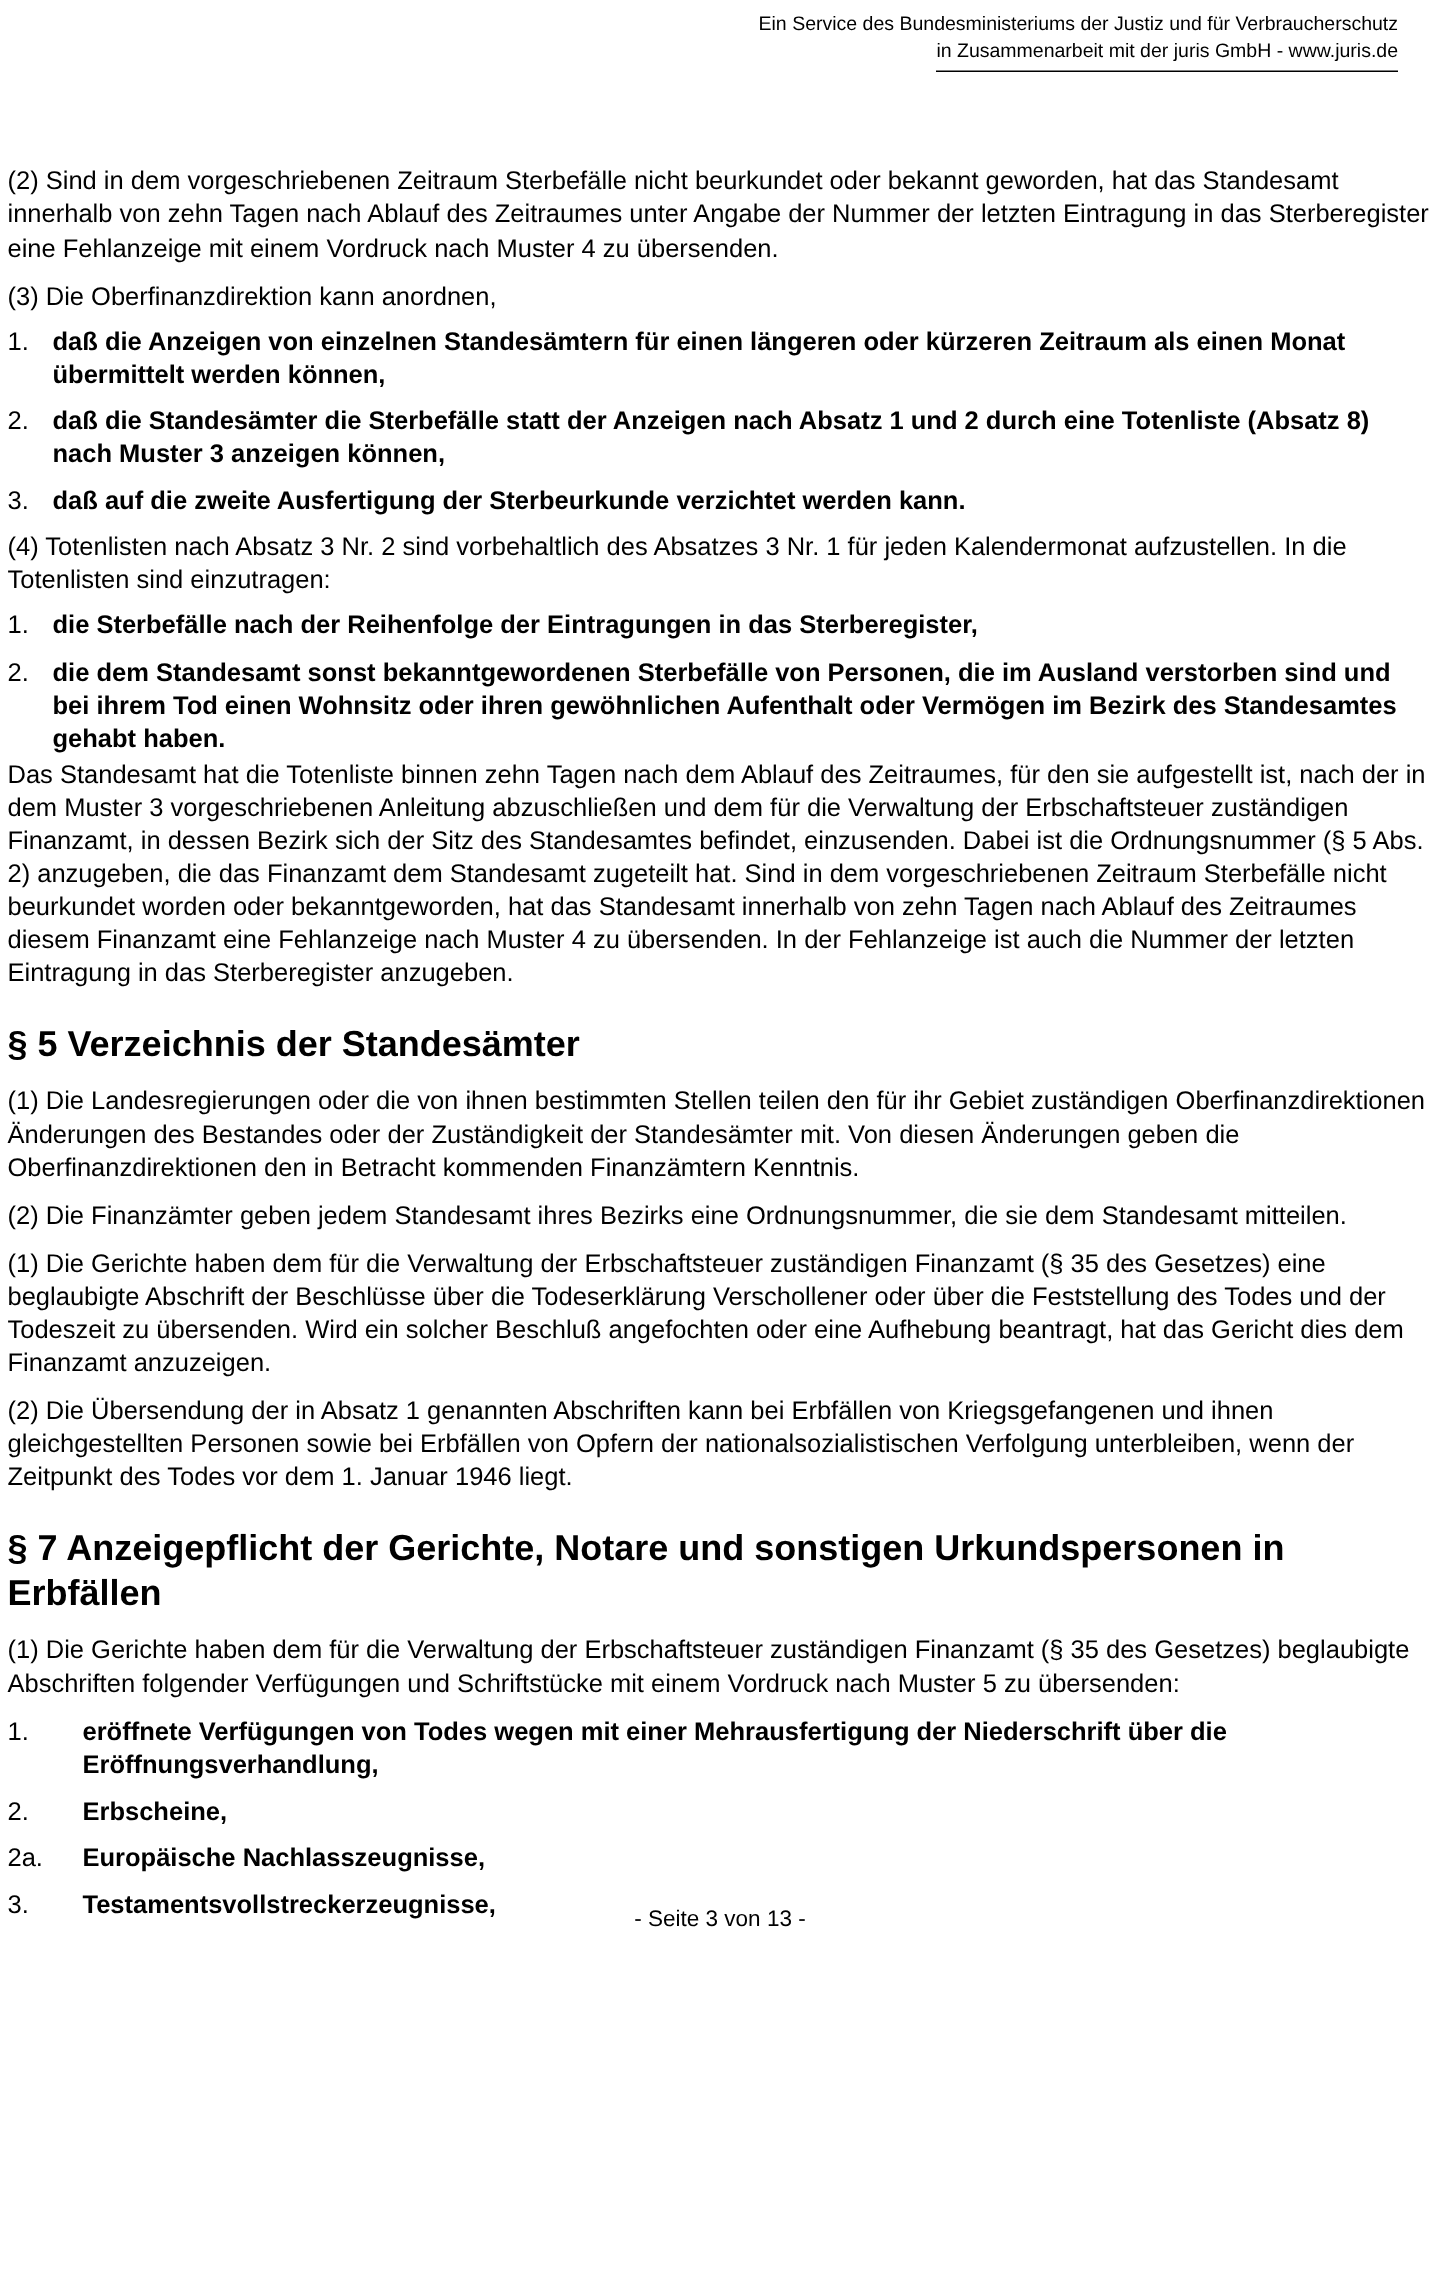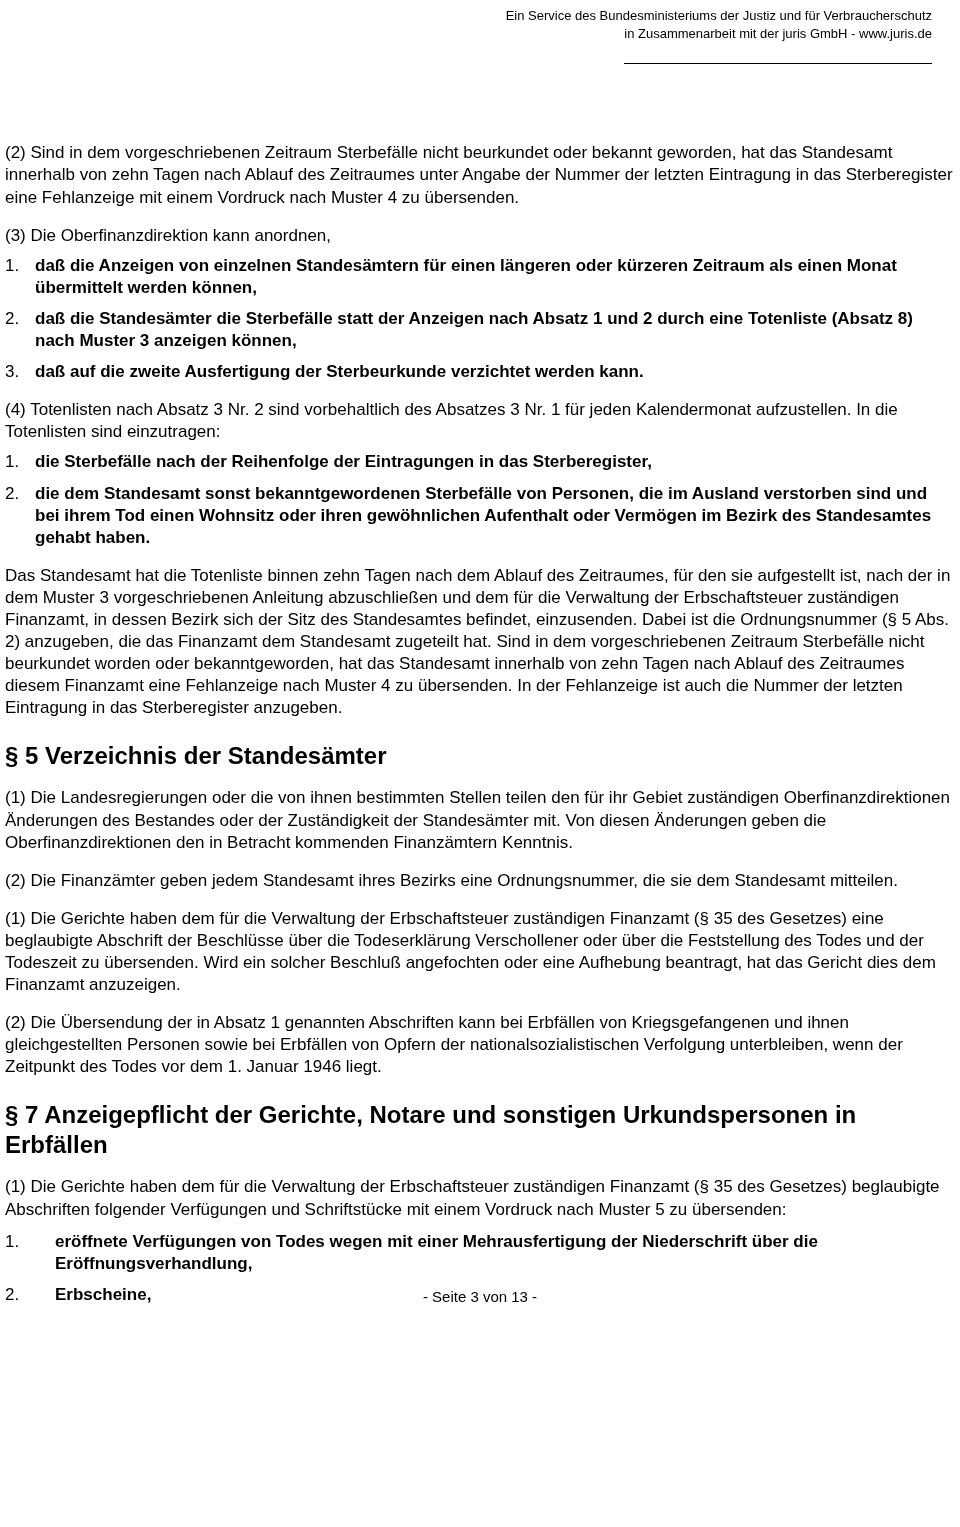--- a/index.html
+++ b/index.html
@@ -21,44 +21,44 @@
   .doc-header {
     padding: 7px 28px 0 0;
     text-align: right;
     font-size: 13px;
     line-height: 1.4;
   }
   .doc-header .hdr-inner { display: inline-block; text-align: right; }
   .hdr-line2 {
     display: inline-block;
     border-bottom: 1px solid #000;
-    padding-bottom: 20px;
+    padding-bottom: 4px;
   }
   
   .doc-body { padding: 62px 6px 0 5px; }
-  .para { margin: 16px 0 10px 0; }
+  .para { margin: 0 0 10px 0; }
   .para.tight { margin-bottom: 8px; }
   .section-heading {
     font-size: 24px;
     font-weight: bold;
     margin: 22px 0 11px 0;
     line-height: 1.25;
   }
   .num-list { margin: 0 0 2px 0; }
   .num-item { display: flex; margin: 0 0 9px 0; }
   .num-item .num { flex: 0 0 30px; }
   .num-list.wide .num { flex: 0 0 50px; }
   .num-item .txt { flex: 1; font-weight: bold; }
   .num-list .num-item:last-child { margin-bottom: 9px; }
   .num-list.flush-after .num-item:last-child { margin-bottom: 2px; }
   
   .doc-footer {
     position: absolute;
     left: 0; right: 0;
-    bottom: 4px;
+    bottom: 21px;
     text-align: center;
     font-size: 15px;
   }
 </style>
 </head>
 <body>
 
 <div class="page">
 
   <div class="doc-header">
@@ -120,20 +120,24 @@
     <div class="num-list wide">
       <div class="num-item">
         <span class="num">1.</span>
         <span class="txt">eröffnete Verfügungen von Todes wegen mit einer Mehrausfertigung der Niederschrift über die Eröffnungsverhandlung,</span>
       </div>
       <div class="num-item">
         <span class="num">2.</span>
         <span class="txt">Erbscheine,</span>
       </div>
       <div class="num-item">
+        <span class="num">2a.</span>
+        <span class="txt">Europäische Nachlasszeugnisse,</span>
+      </div>
+      <div class="num-item">
         <span class="num">3.</span>
         <span class="txt">Testamentsvollstreckerzeugnisse,</span>
       </div>
     </div>
 
   </div>
 
   <div class="doc-footer">- Seite 3 von 13 -</div>
 
 </div>

